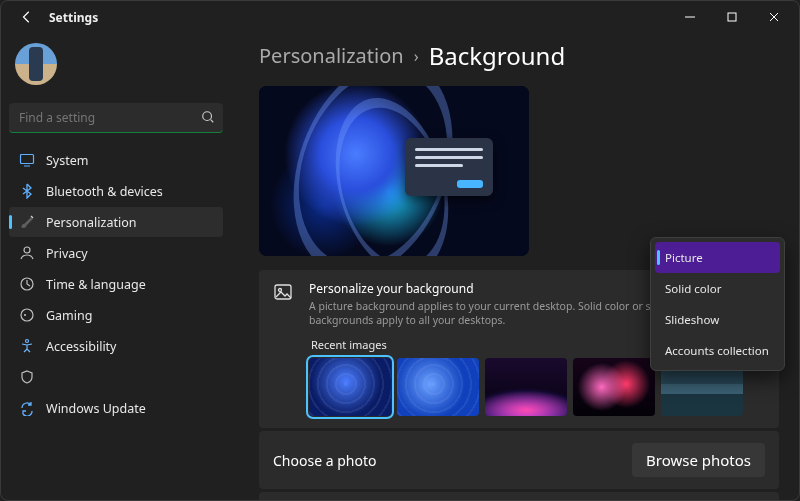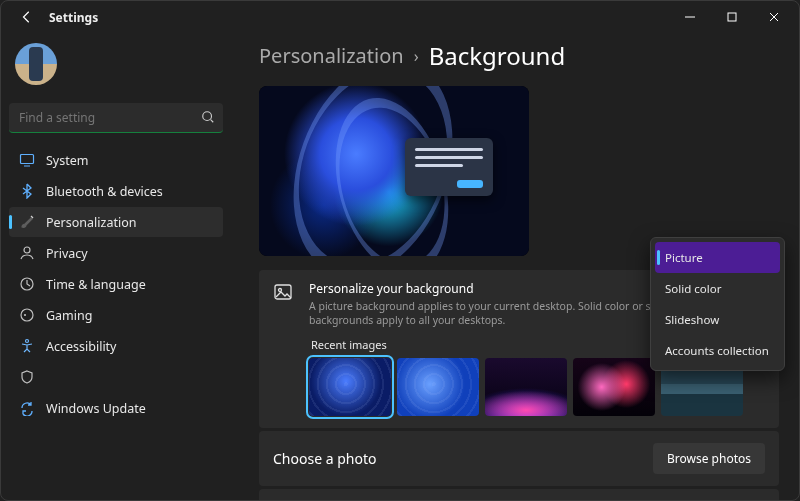--- a/index.html
+++ b/index.html
@@ -65,21 +65,21 @@
 .t2 { background: radial-gradient(50px 50px at 40% 45%, #6aa0ff, #1040bb 70%), #071236; }
 .t3 { background: radial-gradient(80px 30px at 50% 90%, #ff4ab0, transparent 65%), radial-gradient(90px 40px at 50% 100%, #5030ff, transparent 70%), linear-gradient(#1a0a2e, #050110); }
 .t4 { background: radial-gradient(40px 40px at 35% 50%, #ff6ac0, transparent 60%), radial-gradient(40px 40px at 65% 45%, #ff3a6a, transparent 60%), linear-gradient(#160418, #030108); }
 .t5 { background: linear-gradient(#2a4a5a 45%, #3a6072 45% 62%, #1a3440 62%); }
 .thumb::after { content:""; position:absolute; inset:0; background:
   repeating-radial-gradient(circle at 45% 45%, rgba(180,200,255,0.28) 0 2px, transparent 2px 9px); opacity:.35; }
 .t3::after,.t4::after,.t5::after{opacity:0}
 
 .row { display: flex; align-items: center; justify-content: space-between; padding: 12px 14px; background: #2b2b2b; border-radius: 4px; margin-bottom: 3px; }
 .row .rtitle { font-size: 14px; }
-.btn { background: #373737; color: #fff; font-size: 12px; padding: 7px 14px; border-radius: 4px; border: none; }
+.btn { background: #373737; color: #fff; font-size: 15px; padding: 7px 14px; border-radius: 4px; border: none; }
 .select { background: #373737; color: #fff; font-size: 11.5px; padding: 6px 8px 6px 12px; border-radius: 4px; display: flex; align-items: center; gap: 28px; width: 116px; justify-content: space-between; }
 
 .dropdown { position: absolute; right: 14px; top: 204px; width: 135px; background: #2c2c2c; border: 1px solid #3f3f3f; border-radius: 6px; box-shadow: 0 8px 20px rgba(0,0,0,0.6); padding: 4px; z-index: 50; }
 .dd-item { font-size: 11.5px; padding: 8px 10px; border-radius: 4px; color: #e8e8e8; position: relative; }
 .dd-item.sel { background: #4c1d95; }
 .dd-item.sel::before { content:""; position:absolute; left:2px; top:8px; bottom:8px; width:3px; background:#4cc2ff; border-radius:3px; }
 
 svg { display: block; }
 </style>
 </head>

